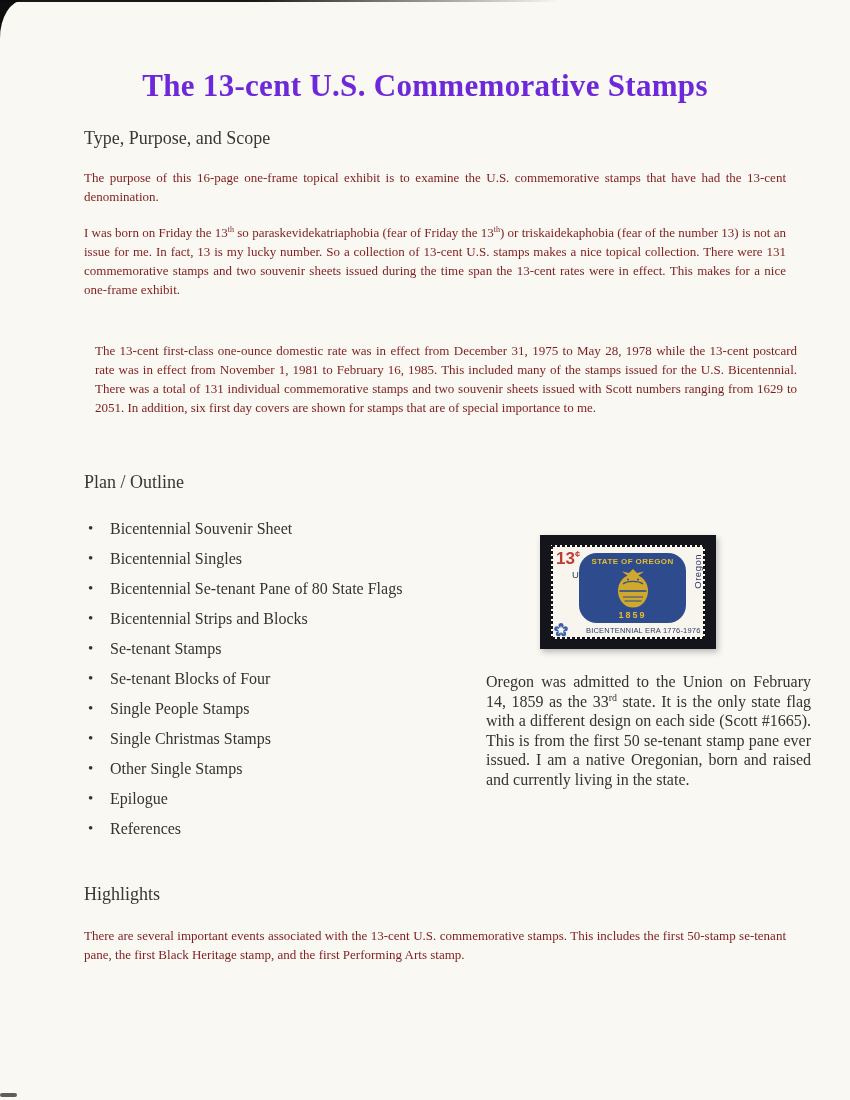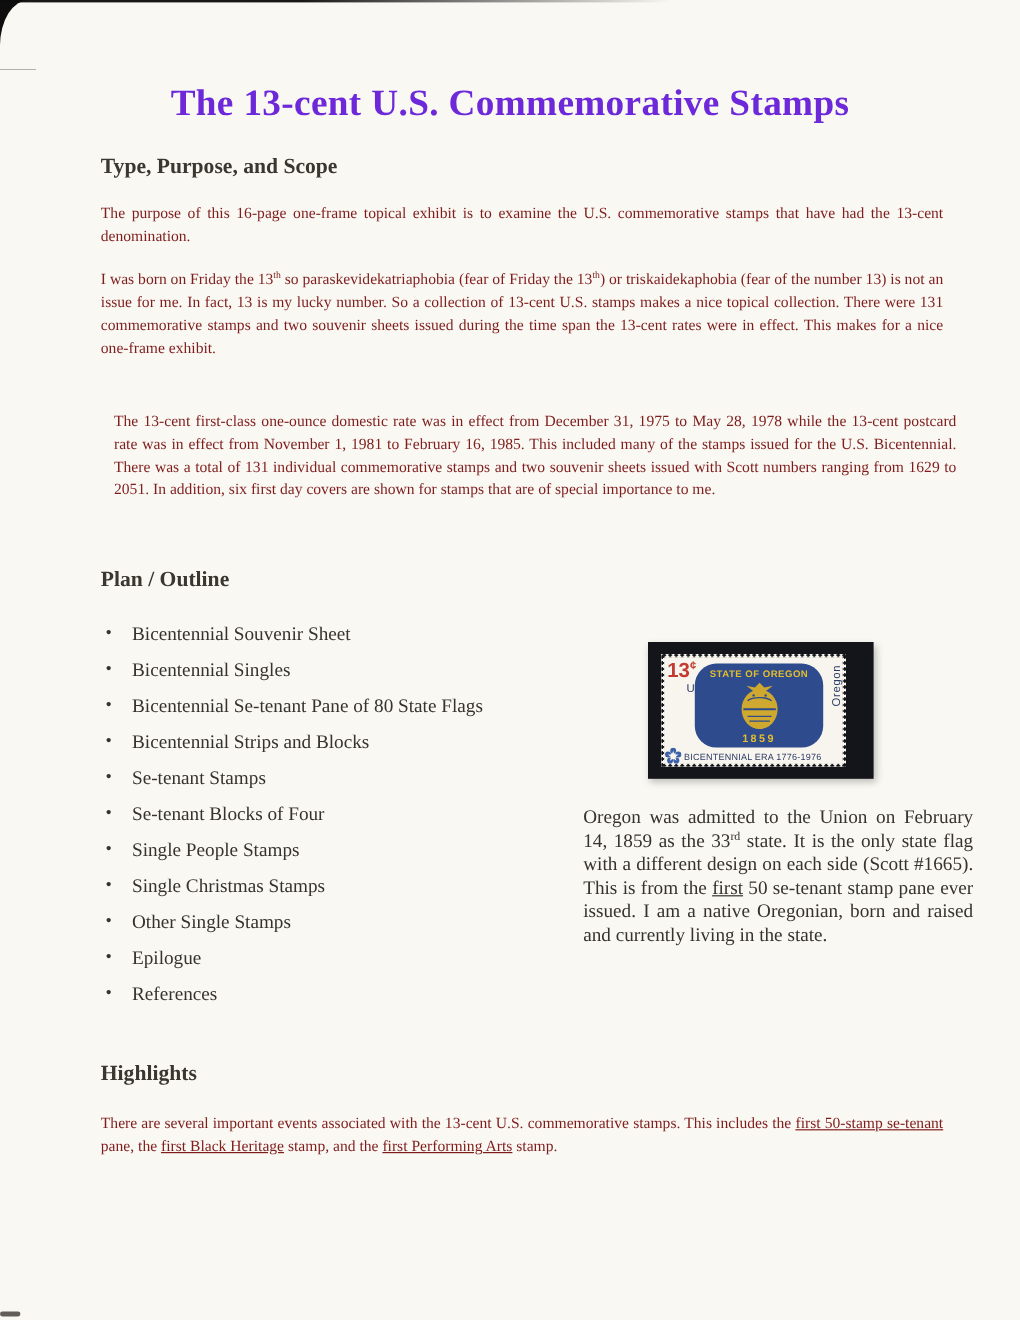--- a/index.html
+++ b/index.html
@@ -7,37 +7,37 @@
         font-family:"Liberation Serif", serif;color:#35322c;}
   
   .corner-tl{position:absolute;top:0;left:0;width:30px;height:58px;background:#0e0e0e;}
   .corner-tl::after{content:"";position:absolute;inset:0;background:#f9f8f3;border-top-left-radius:24px 38px;}
   .top-edge{position:absolute;top:0;left:0;height:2px;width:560px;
             background:linear-gradient(to right, rgba(12,12,12,.95) 45%, rgba(12,12,12,0));}
   .mark-bl{position:absolute;left:0;bottom:3px;width:17px;height:4px;background:#46433d;border-radius:2px;opacity:.85;}
 
   .title{position:absolute;top:68px;left:0;width:100%;text-align:center;
          font-size:31px;font-weight:bold;color:#6d28d9;letter-spacing:.3px;}
-  .h2{position:absolute;left:84px;font-size:18px;font-weight:bold;color:#3a3630;}
+  .h2{position:absolute;left:84px;font-size:18px;font-weight:normal;color:#3a3630;}
   .h2.tps{top:128px;} .h2.plan{top:472px;} .h2.hl{top:884px;}
 
   .para{position:absolute;left:84px;width:702px;font-size:13px;line-height:19px;
         text-align:justify;color:#7f1d1d;}
   .p1{top:168px;} .p2{top:223px;} .p3{top:341px;margin-left:11px;} .p-hl{top:926px;}
   sup{font-size:62%;line-height:0;}
-  .u{text-decoration:underline;}
+  .u{}
 
   .plan-list{position:absolute;left:88px;top:519px;margin:0;padding:0;list-style:none;
              font-size:16px;line-height:19px;color:#36332d;}
   .plan-list li{margin:0 0 11px 0;display:flex;}
   .plan-list .bullet{width:22px;flex:0 0 22px;font-size:15px;color:#36332d;}
 
   
   .stamp-mount{position:absolute;left:540px;top:535px;width:176px;height:114px;
-               background:var(--mount,#14141b);box-shadow:2px 3px 6px rgba(40,40,40,.3);padding-left:12px;}
+               background:var(--mount,#14141b);box-shadow:2px 3px 6px rgba(40,40,40,.3);}
   .stamp{position:absolute;left:11px;top:10px;width:154px;height:94px;background-color:#f7f5ed;
      background-image:
        radial-gradient(circle at 2.5px 1px, var(--mount,#14141b) 1.3px, transparent 1.5px),
        radial-gradient(circle at 2.5px 2px,  var(--mount,#14141b) 1.3px, transparent 1.5px),
        radial-gradient(circle at 1px 2.5px,  var(--mount,#14141b) 1.3px, transparent 1.5px),
        radial-gradient(circle at 2px 2.5px,  var(--mount,#14141b) 1.3px, transparent 1.5px);
      background-size:5px 3px,5px 3px,3px 5px,3px 5px;
      background-position:0 0,0 100%,0 0,100% 0;
      background-repeat:repeat-x,repeat-x,repeat-y,repeat-y;}
   .denom{position:absolute;left:5px;top:5px;color:var(--stamp_red,#c23b32);
@@ -46,21 +46,21 @@
   .usa{position:absolute;left:21px;top:24px;color:var(--navy,#2c3a68);
        font-family:Liberation Sans, sans-serif;font-size:9.5px;letter-spacing:.5px;}
   .flag{position:absolute;left:28px;top:8px;width:107px;height:70px;background:var(--flag_blue,#2d4b8d);border-radius:18px;}
   .flag-title{position:absolute;top:4px;left:0;width:100%;text-align:center;color:var(--gold,#e5bd2c);
               font-family:"Liberation Sans",sans-serif;font-weight:bold;font-size:8px;letter-spacing:.4px;}
   .flag-year{position:absolute;bottom:3px;left:0;width:100%;text-align:center;color:var(--gold,#e5bd2c);
              font-family:"Liberation Sans",sans-serif;font-weight:bold;font-size:9px;letter-spacing:2px;}
   .seal{position:absolute;left:50%;top:14px;transform:translateX(-50%);}
   .side-label{position:absolute;right:2px;top:9px;writing-mode:vertical-rl;transform:rotate(180deg);
               color:var(--navy,#2c3a68);font-family:"Liberation Sans",sans-serif;font-size:9.5px;letter-spacing:.5px;}
-  .stamp-footer{position:absolute;left:3px;bottom:2px;display:flex;align-items:center;gap:2px;}
+  .stamp-footer{position:absolute;left:3px;bottom:2px;display:flex;align-items:center;gap:18px;}
   .stamp-footer-text{color:var(--navy,#2c3a68);font-family:"Liberation Sans",sans-serif;
                      font-size:7.5px;letter-spacing:.2px;white-space:nowrap;}
 
   .caption{position:absolute;left:486px;top:672px;width:325px;font-size:16px;line-height:19.5px;
            text-align:justify;color:#36332d;}
 </style>
 </head>
 <body>
 
 <div class="page">

